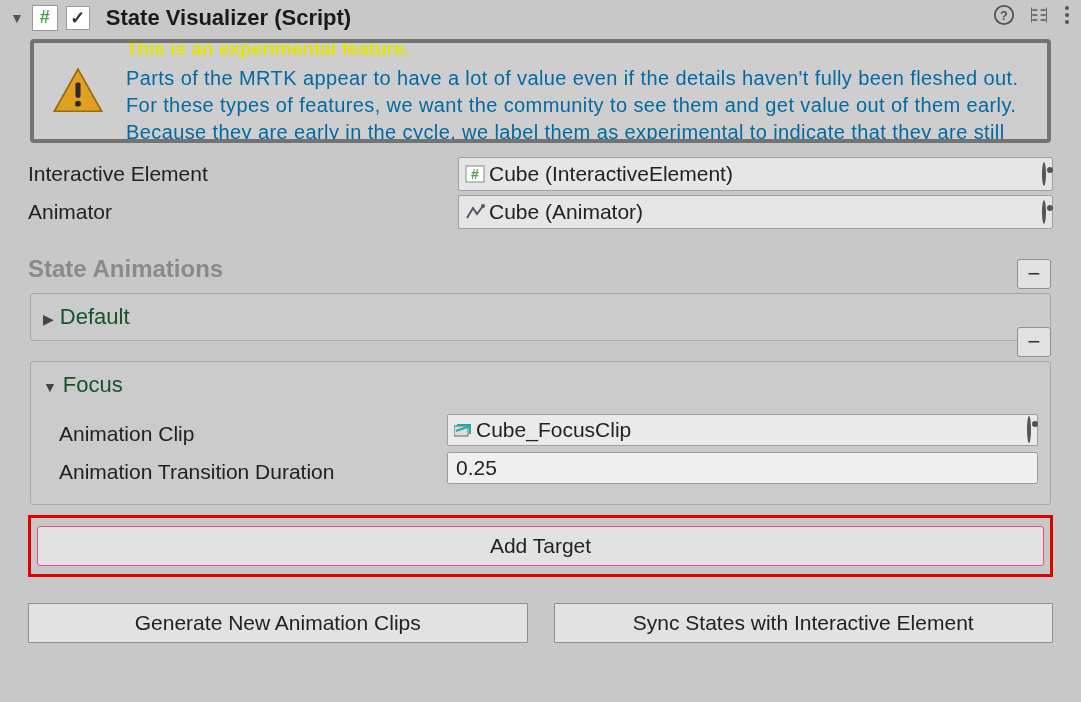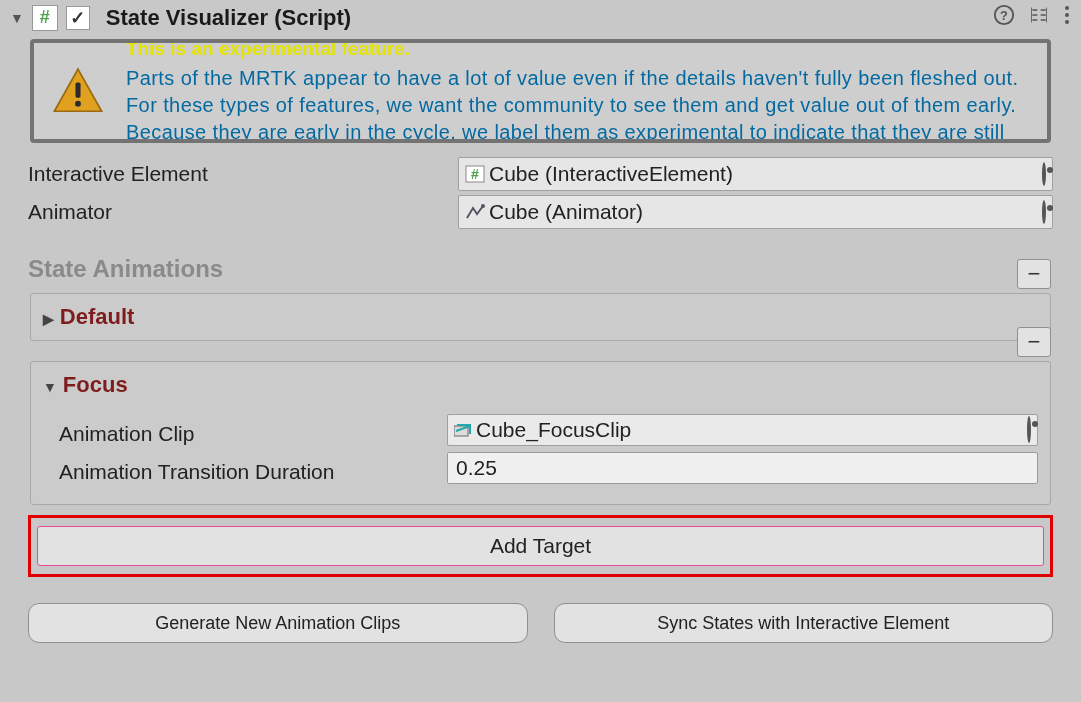--- a/index.html
+++ b/index.html
@@ -46,21 +46,21 @@
 .obj-field .picker { margin-left: auto; font-size: 18px; color: #444; }
 .picker-circle { width:16px; height:16px; border:2px solid #555; border-radius:50%; position:relative; }
 .picker-circle::after { content:""; position:absolute; width:6px; height:6px; background:#555; border-radius:50%; top:3px; left:3px; }
 
 .section-title { font-size: 24px; font-weight: bold; color: #8a8a8a; padding: 24px 28px 10px 28px; }
 
 .foldout-block {
   margin: 6px 30px; background: #cbcbcb; border: 1px solid #a8a8a8; border-radius: 3px;
   padding: 0; position: relative;
 }
-.foldout-header { display:flex; align-items:center; padding: 10px 12px; font-size: 22px; font-weight: bold; color: #7f1d1d; cursor: pointer; }
+.foldout-header { display:flex; align-items:center; padding: 10px 12px; font-size: 22px; font-weight: normal; color: #14532d; cursor: pointer; }
 .foldout-arrow { margin-right: 6px; color: #444; }
 .arrow-closed::before { content:"▶"; font-size: 14px; }
 .arrow-open::before { content:"▼"; font-size: 14px; }
 .remove-box {
   width: 34px; height: 30px; background: #e2e2e2; border: 1px solid #8f8f8f; border-radius: 3px;
   display:flex; align-items:center; justify-content:center; font-size: 22px; color:#333; cursor:pointer;
 }
 .fold-holder { position: relative; margin: 0 30px; }
 .fold-rm { position:absolute; top:-34px; right:0; }
 
@@ -80,22 +80,22 @@
 
 .add-target-wrap {
   margin: 10px 28px 6px 28px; border: 3px solid #e00000; padding: 8px 6px;
 }
 .wide-btn {
   width: 100%; height: 40px; background: #e2e2e2; border: 1px solid #ec4899; border-radius: 3px;
   font-size: 21px; color:#222; cursor:pointer;
 }
 .bottom-btns { display:flex; gap: 26px; padding: 20px 28px 6px 28px; }
 .half-btn {
-  flex:1; height: 40px; background: #e2e2e2; border: 1px solid #8f8f8f; border-radius: 11px;
-  font-size: 18px; color:#222; cursor:pointer;
+  flex:1; height: 40px; background: #e2e2e2; border: 1px solid #8f8f8f; border-radius: 1px;
+  font-size: 21px; color:#222; cursor:pointer;
 }
 </style>
 </head>
 <body>
 
 <div class="component-header">
   <span class="header-foldout">▼</span>
   <span class="script-icon-box">#</span>
   <span class="enable-check"></span>
   <span class="component-title">State Visualizer (Script)</span>

